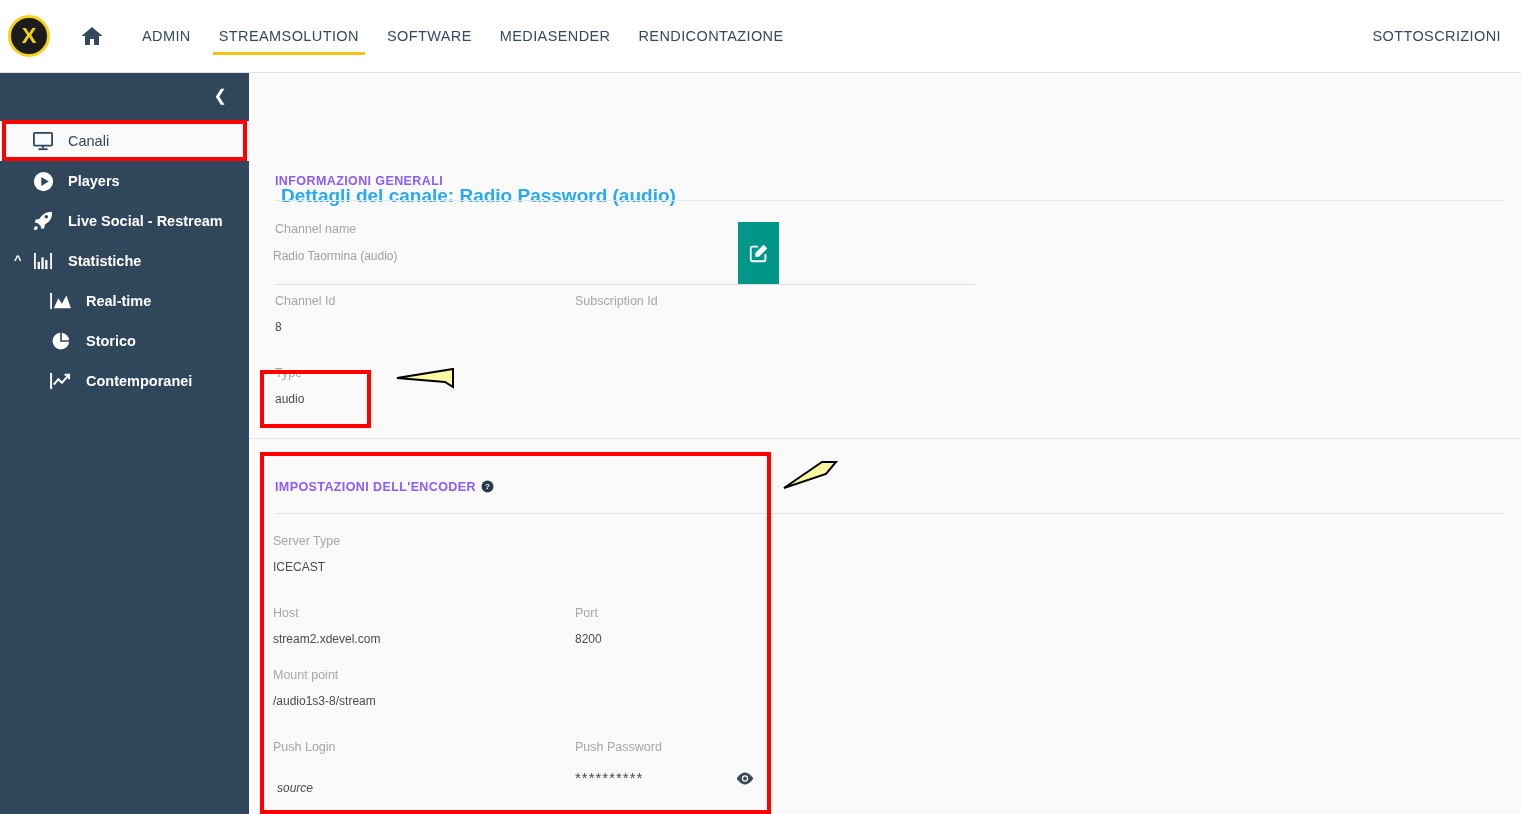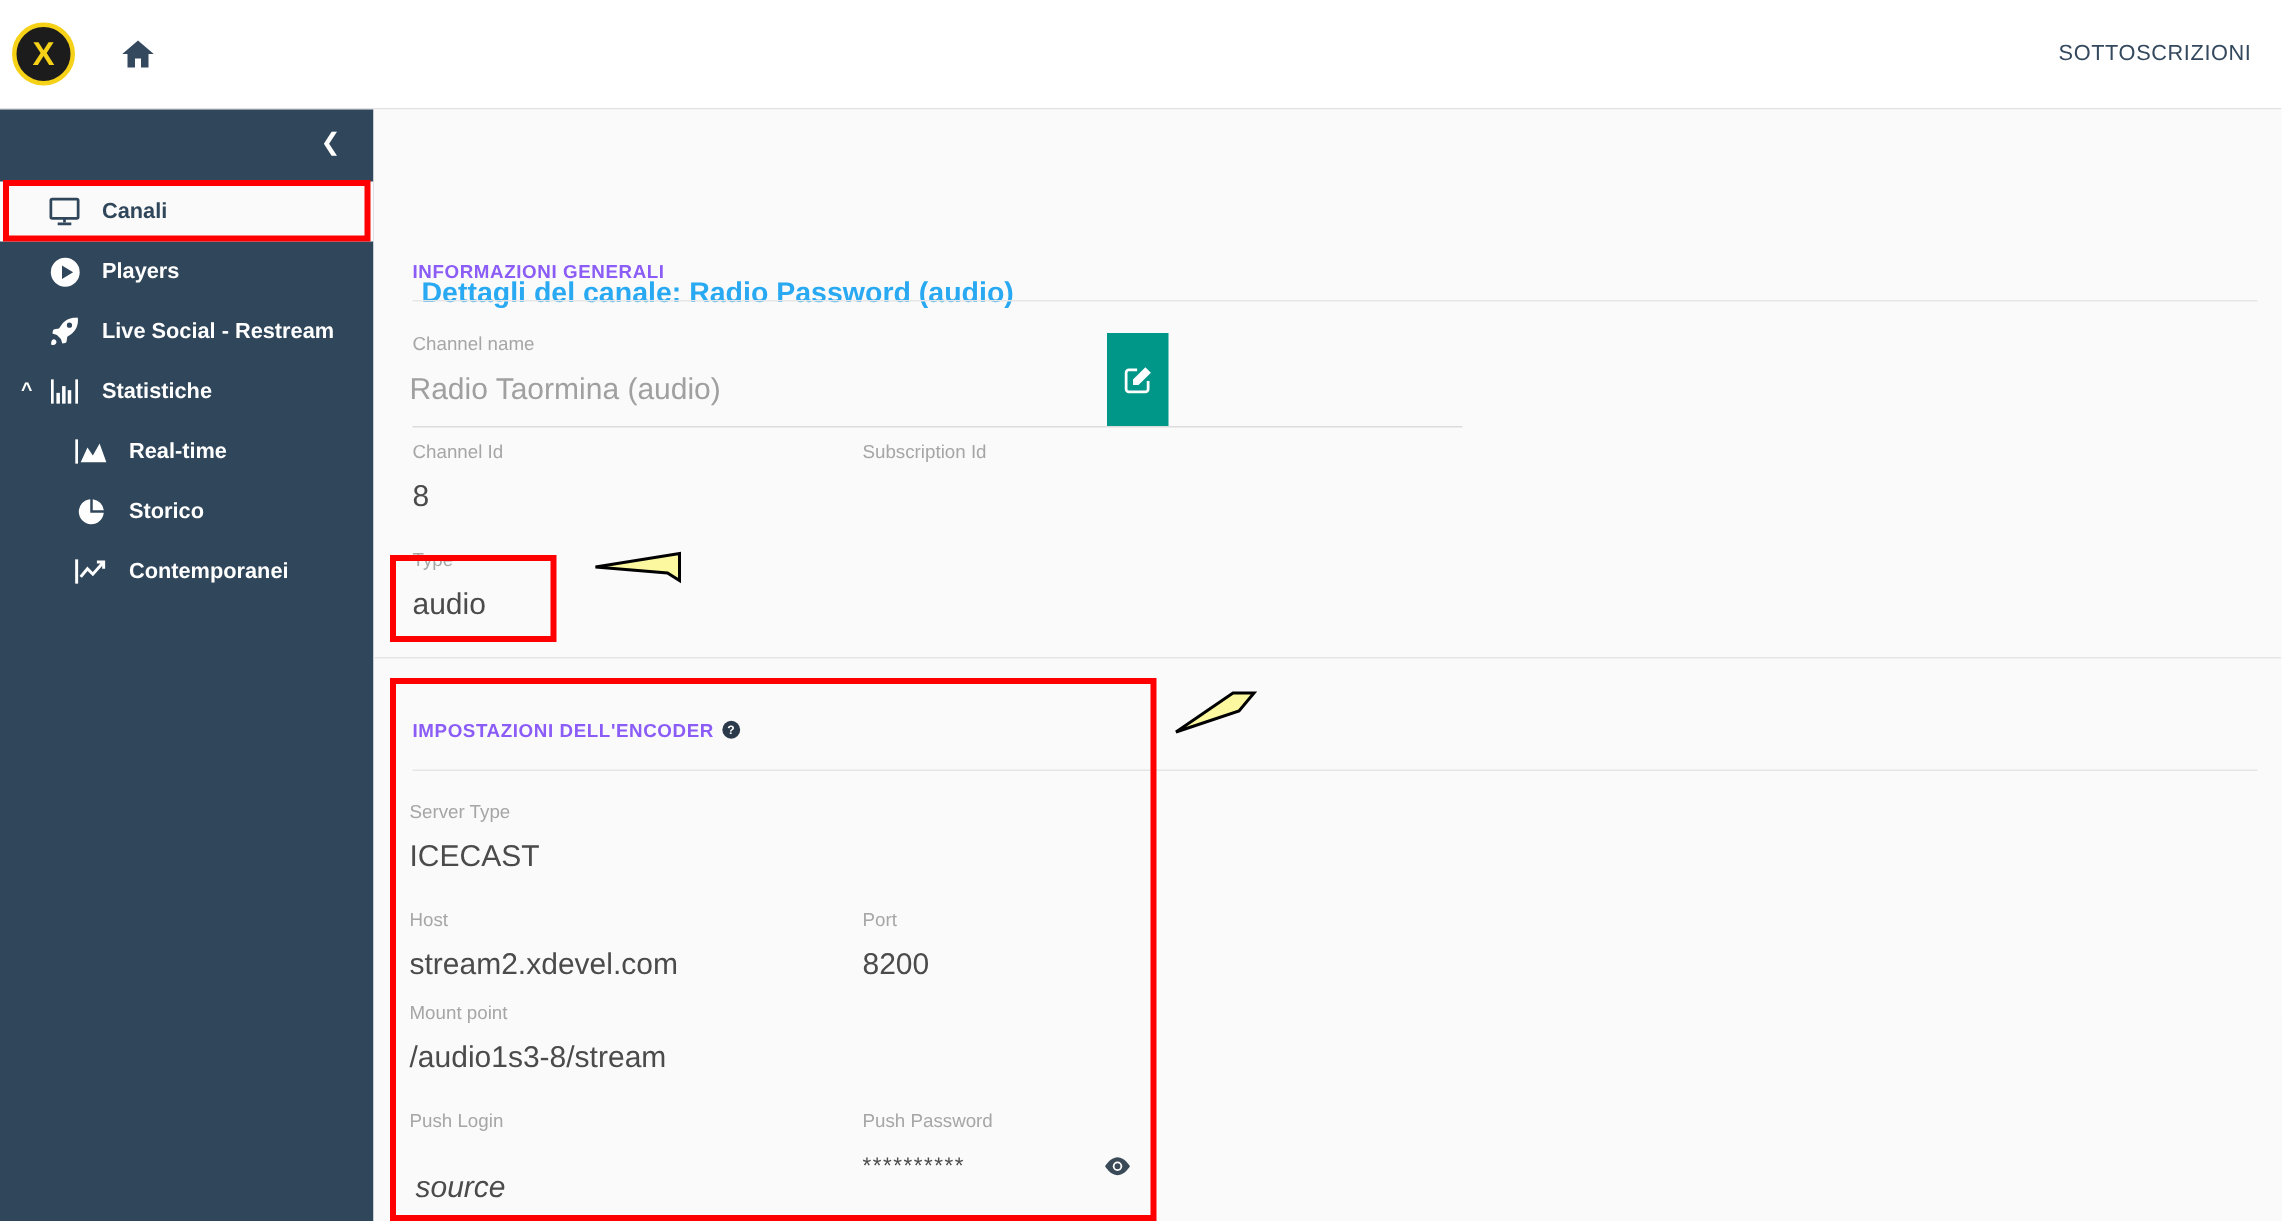--- a/index.html
+++ b/index.html
@@ -43,21 +43,21 @@
   }
   .collapse-row{ height:46px; display:flex; align-items:center; justify-content:flex-end; padding-right:22px;}
   .chev{ color:#ffffff; font-size:16px; line-height:1; cursor:pointer; }
   .side-item{
     height:40px; display:flex; align-items:center; color:#ffffff;
     font-size:14.5px; font-weight:bold; cursor:pointer; position:relative;
   }
   .side-item .si-ico{ width:30px; display:flex; align-items:center; justify-content:center; margin-left:28px; flex:none; }
   .side-item .si-lbl{ margin-left:10px; }
   .side-item.selected{ background:#fafafa; color:#30465a; }
-  .side-item.selected .si-lbl{ color:#30465a; font-weight:bold;text-align:center; }
+  .side-item.selected .si-lbl{ color:#30465a; font-weight:normal;text-align:center; }
   .side-item.sub .si-ico{ margin-left:46px; }
   .caret-up{ position:absolute; left:14px; top:11px; color:#fff; font-size:13px; }
 
   
   .hl{ position:absolute; border:4px solid #fe0000; pointer-events:none; }
 
   
   .main{
     position:absolute; left:249px; top:73px; width:1272px; height:741px;
     background:#fafafa; overflow:hidden;
@@ -66,21 +66,21 @@
     position:absolute; left:32px; top:112px;
     color:#29a9f2; font-size:19px; font-weight:bold;
     font-family:"Liberation Sans", sans-serif;
   }
   .sect-title{
     position:absolute; color:#8b5cf6; font-size:12.5px; font-weight:bold; letter-spacing:.4px;
   }
   .hr{ position:absolute; height:1px; background:#e6e6e6; }
 
   .fld-lbl{ position:absolute; color:#a6a6a6; font-size:12.5px; font-family:"Liberation Sans", sans-serif; }
-  .fld-val{ position:absolute; color:#4b4b4b; font-size:20px; font-family:"Liberation Sans", sans-serif; }
+  .fld-val{ position:absolute; color:#4b4b4b; font-size:12px; font-family:"Liberation Sans", sans-serif; }
   .fld-val.grey{ color:#a0a0a0; }
   .fld-underline{ position:absolute; height:1px; background:#dcdcdc; }
 
   .edit-btn{
     position:absolute; background:#009688; display:flex; align-items:center; justify-content:center;
     cursor:pointer;
   }
   .help-ico{ display:inline-block; vertical-align:middle; margin-left:5px; }
   .eye-btn{ position:absolute; cursor:pointer; }
 
@@ -101,20 +101,27 @@
 
   <div class="topnav">
     <div class="logo">
       <span>X</span>
     </div>
     <div class="home-ico">
       <svg width="24" height="24" viewBox="0 0 24 24" fill="#34495e" aria-hidden="true">
         <path d="M12 3 L1.5 12 H5 V21 H10 V15 H14 V21 H19 V12 H22.5 Z"></path>
       </svg>
     </div>
+    <div class="nav-items">
+      <div class="nav-item">ADMIN</div>
+      <div class="nav-item active">STREAMSOLUTION</div>
+      <div class="nav-item">SOFTWARE</div>
+      <div class="nav-item">MEDIASENDER</div>
+      <div class="nav-item">RENDICONTAZIONE</div>
+    </div>
     <div class="nav-right">SOTTOSCRIZIONI</div>
   </div>
 
   <div class="sidebar">
 
     <div class="collapse-row">
       <span class="chev">❮</span>
     </div>
 
     <div class="side-item selected" style="margin-top:2px;">

